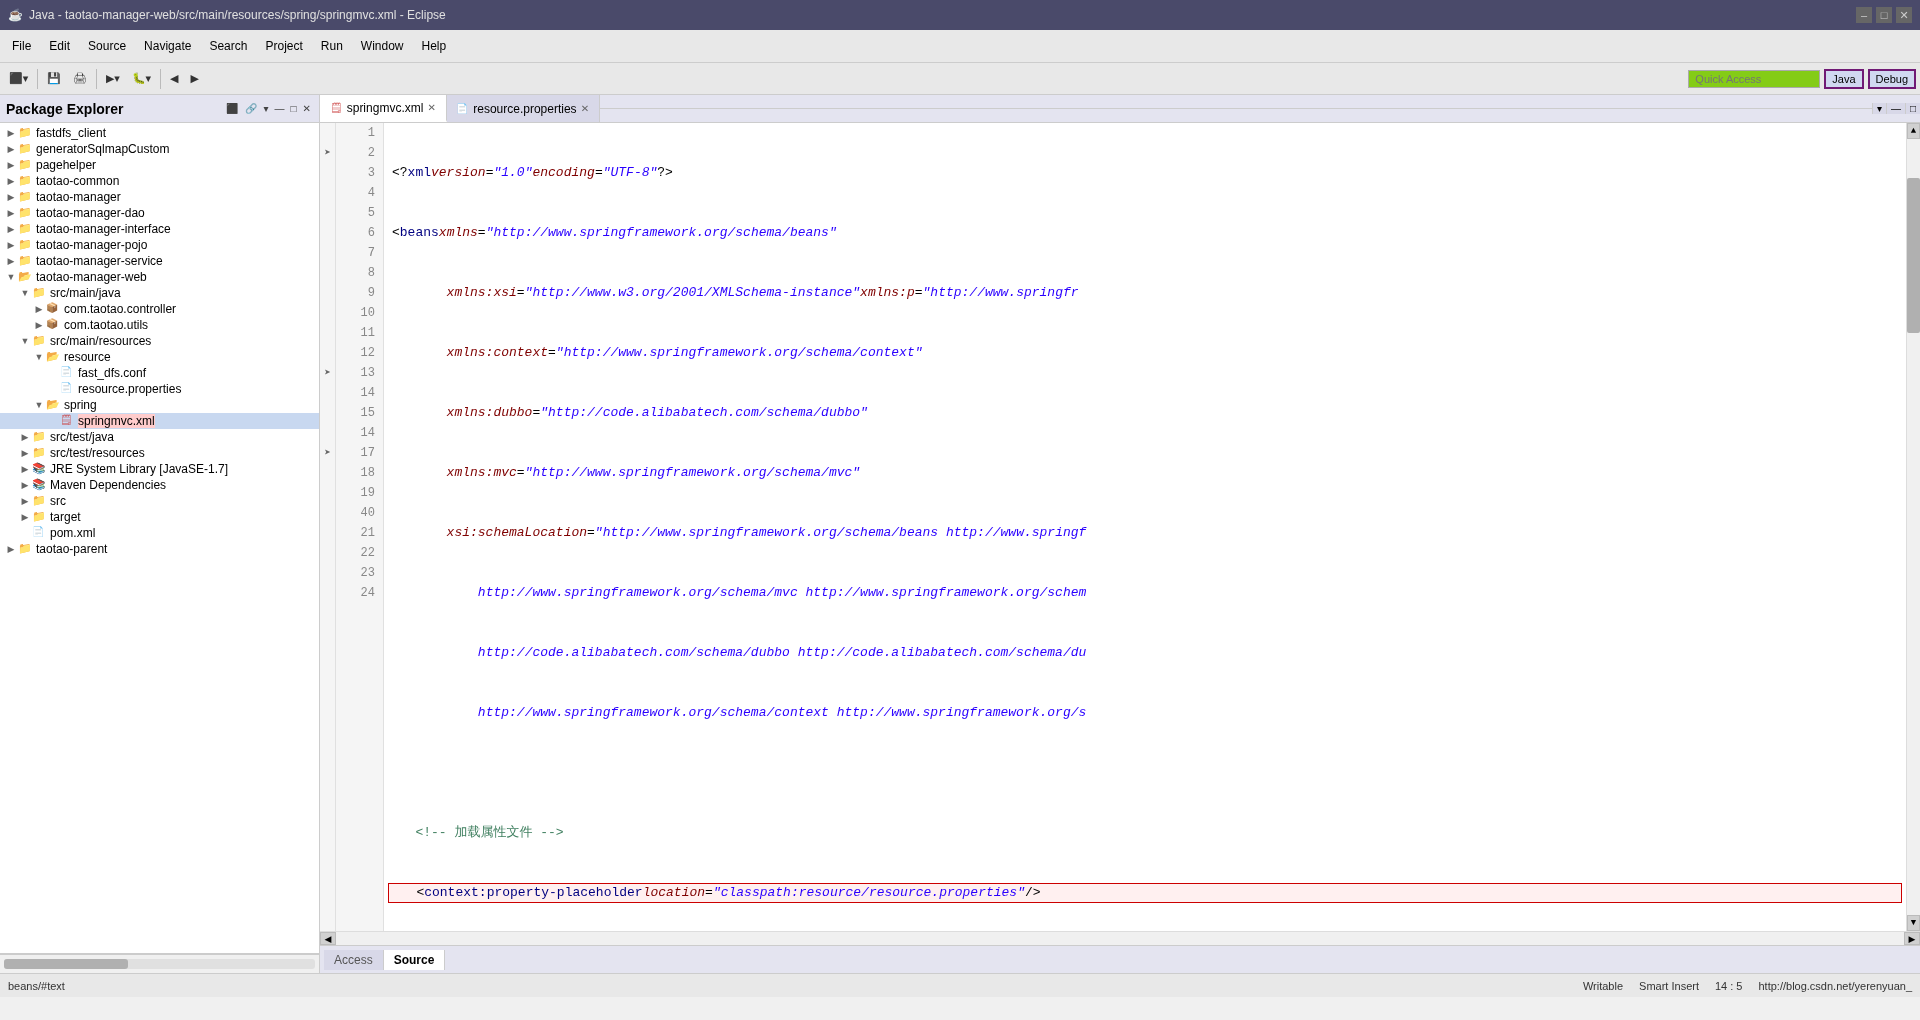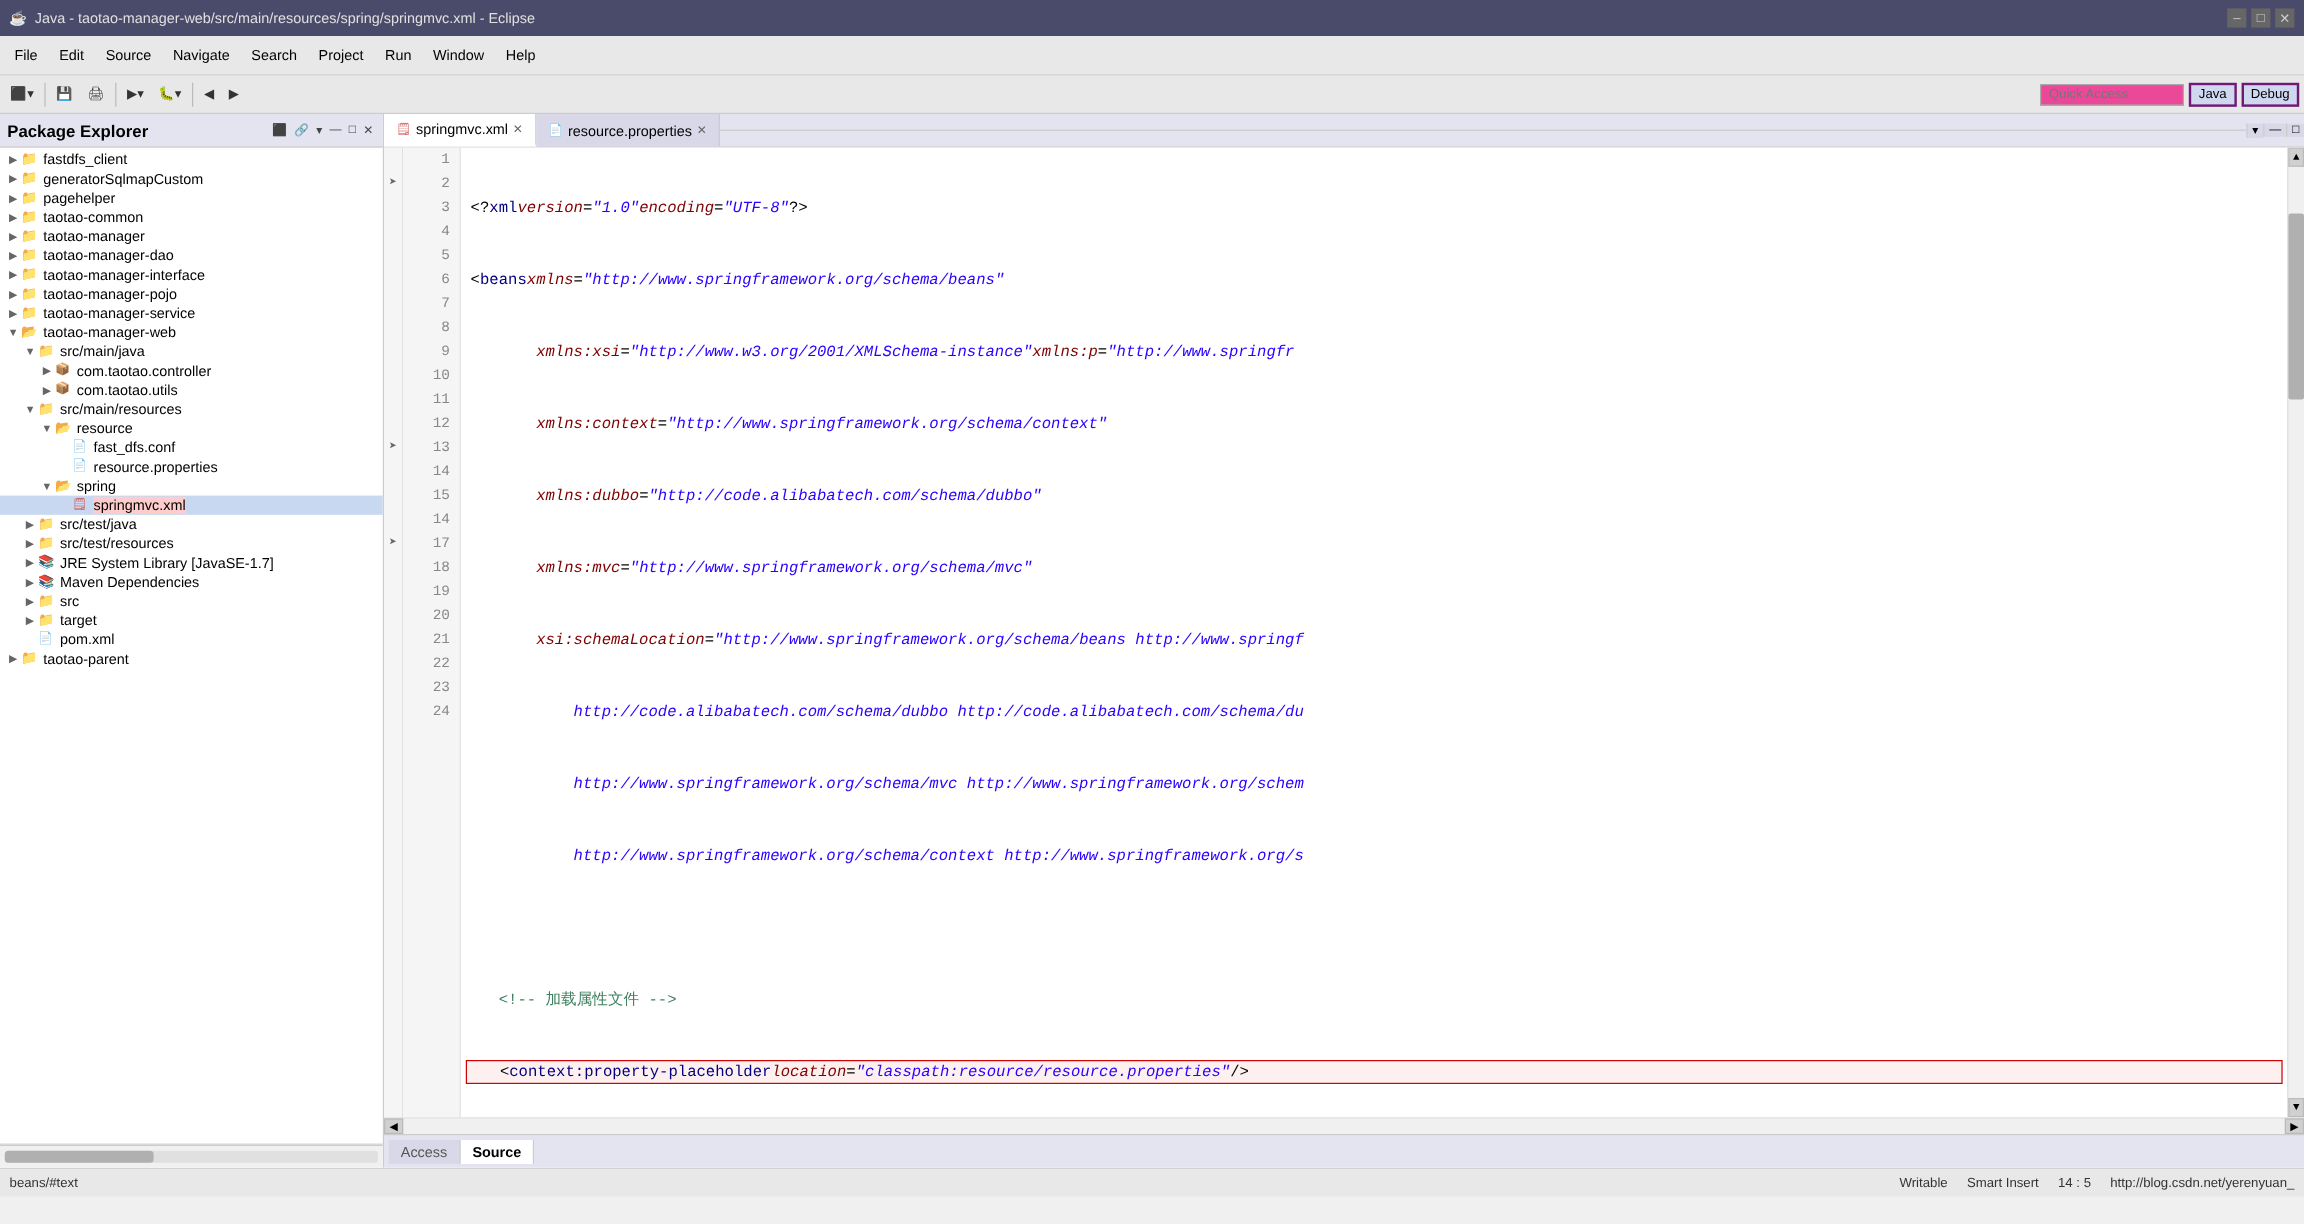--- a/index.html
+++ b/index.html
@@ -37,21 +37,21 @@
       height: 32px;
       display: flex;
       align-items: center;
       padding: 0 4px;
       border-bottom: 1px solid #ccc;
       gap: 2px;
     }
     .toolbar-btn { padding: 2px 4px; cursor: pointer; font-size: 11px; background: transparent; border: 1px solid transparent; color: #333; }
     .toolbar-sep { width: 1px; height: 20px; background: #bbb; margin: 0 2px; }
     .quick-access { margin-left: auto; display: flex; align-items: center; gap: 4px; }
-    .quick-access-box { border: 1px solid #aaa; background: #ec4899; padding: 2px 6px; font-size: 11px; width: 120px; }
+    .quick-access-box { border: 1px solid #aaa; background: #84cc16; padding: 2px 6px; font-size: 11px; width: 132px; }
     .perspective-btn { background: #d0d8f0; border: 2px solid #701a75; padding: 2px 6px; font-size: 11px; cursor: pointer; }
 
     
     .main-layout {
       display: flex;
       height: calc(1020px - 30px - 28px - 32px - 28px - 24px);
     }
 
     
     .sidebar {
@@ -498,37 +498,37 @@
           <div>10</div>
         <div>11</div>
           <div>12</div>
           <div>13</div>
           <div>14</div>
           <div>15</div>
         <div>14</div>
           <div>17</div>
           <div>18</div>
           <div>19</div>
-          <div>20</div>
+          <div>40</div>
         <div>21</div>
           <div>22</div>
           <div>23</div>
           <div>24</div>
       </div>
 
       <div class="code-content">
         <div class="code-line"><span class="xml-bracket">&lt;?</span><span class="xml-tag">xml</span> <span class="xml-attr">version</span><span class="xml-bracket">=</span><span class="xml-val">"1.0"</span> <span class="xml-attr">encoding</span><span class="xml-bracket">=</span><span class="xml-val">"UTF-8"</span><span class="xml-bracket">?&gt;</span></div>
         <div class="code-line"><span class="xml-bracket">&lt;</span><span class="xml-tag">beans</span> <span class="xml-attr">xmlns</span><span class="xml-bracket">=</span><span class="xml-val">"http://www.springframework.org/schema/beans"</span></div>
         <div class="code-line"><span style="color:#000"> &nbsp;&nbsp;&nbsp;&nbsp;&nbsp;&nbsp;</span><span class="xml-attr">xmlns:xsi</span><span class="xml-bracket">=</span><span class="xml-val">"http://www.w3.org/2001/XMLSchema-instance"</span> <span class="xml-attr">xmlns:p</span><span class="xml-bracket">=</span><span class="xml-val">"http://www.springfr</span></div>
         <div class="code-line"><span style="color:#000"> &nbsp;&nbsp;&nbsp;&nbsp;&nbsp;&nbsp;</span><span class="xml-attr">xmlns:context</span><span class="xml-bracket">=</span><span class="xml-val">"http://www.springframework.org/schema/context"</span></div>
         <div class="code-line"><span style="color:#000"> &nbsp;&nbsp;&nbsp;&nbsp;&nbsp;&nbsp;</span><span class="xml-attr">xmlns:dubbo</span><span class="xml-bracket">=</span><span class="xml-val">"http://code.alibabatech.com/schema/dubbo"</span></div>
         <div class="code-line"><span style="color:#000"> &nbsp;&nbsp;&nbsp;&nbsp;&nbsp;&nbsp;</span><span class="xml-attr">xmlns:mvc</span><span class="xml-bracket">=</span><span class="xml-val">"http://www.springframework.org/schema/mvc"</span></div>
         <div class="code-line"><span style="color:#000"> &nbsp;&nbsp;&nbsp;&nbsp;&nbsp;&nbsp;</span><span class="xml-attr">xsi:schemaLocation</span><span class="xml-bracket">=</span><span class="xml-val">"http://www.springframework.org/schema/beans http://www.springf</span></div>
+        <div class="code-line"><span style="color:#000"> &nbsp;&nbsp;&nbsp;&nbsp;&nbsp;&nbsp;&nbsp;&nbsp;&nbsp;&nbsp;</span><span class="xml-val">http://www.springframework.org/schema/mvc http://www.springframework.org/schem</span></div>
         <div class="code-line"><span style="color:#000"> &nbsp;&nbsp;&nbsp;&nbsp;&nbsp;&nbsp;&nbsp;&nbsp;&nbsp;&nbsp;</span><span class="xml-val">http://code.alibabatech.com/schema/dubbo http://code.alibabatech.com/schema/du</span></div>
-        <div class="code-line"><span style="color:#000"> &nbsp;&nbsp;&nbsp;&nbsp;&nbsp;&nbsp;&nbsp;&nbsp;&nbsp;&nbsp;</span><span class="xml-val">http://www.springframework.org/schema/mvc http://www.springframework.org/schem</span></div>
         <div class="code-line"><span style="color:#000"> &nbsp;&nbsp;&nbsp;&nbsp;&nbsp;&nbsp;&nbsp;&nbsp;&nbsp;&nbsp;</span><span class="xml-val">http://www.springframework.org/schema/context http://www.springframework.org/s</span></div>
         <div class="code-line">&nbsp;</div>
         <div class="code-line"><span style="color:#000"> &nbsp;&nbsp;</span><span class="xml-comment">&lt;!-- 加载属性文件 --&gt;</span></div>
         <div class="code-line highlighted"><span style="color:#000"> &nbsp;&nbsp;</span><span class="xml-bracket">&lt;</span><span class="xml-tag">context:property-placeholder</span> <span class="xml-attr">location</span><span class="xml-bracket">=</span><span class="xml-val">"classpath:resource/resource.properties"</span> <span class="xml-bracket">/&gt;</span></div>
         
         
         
         
         
         

